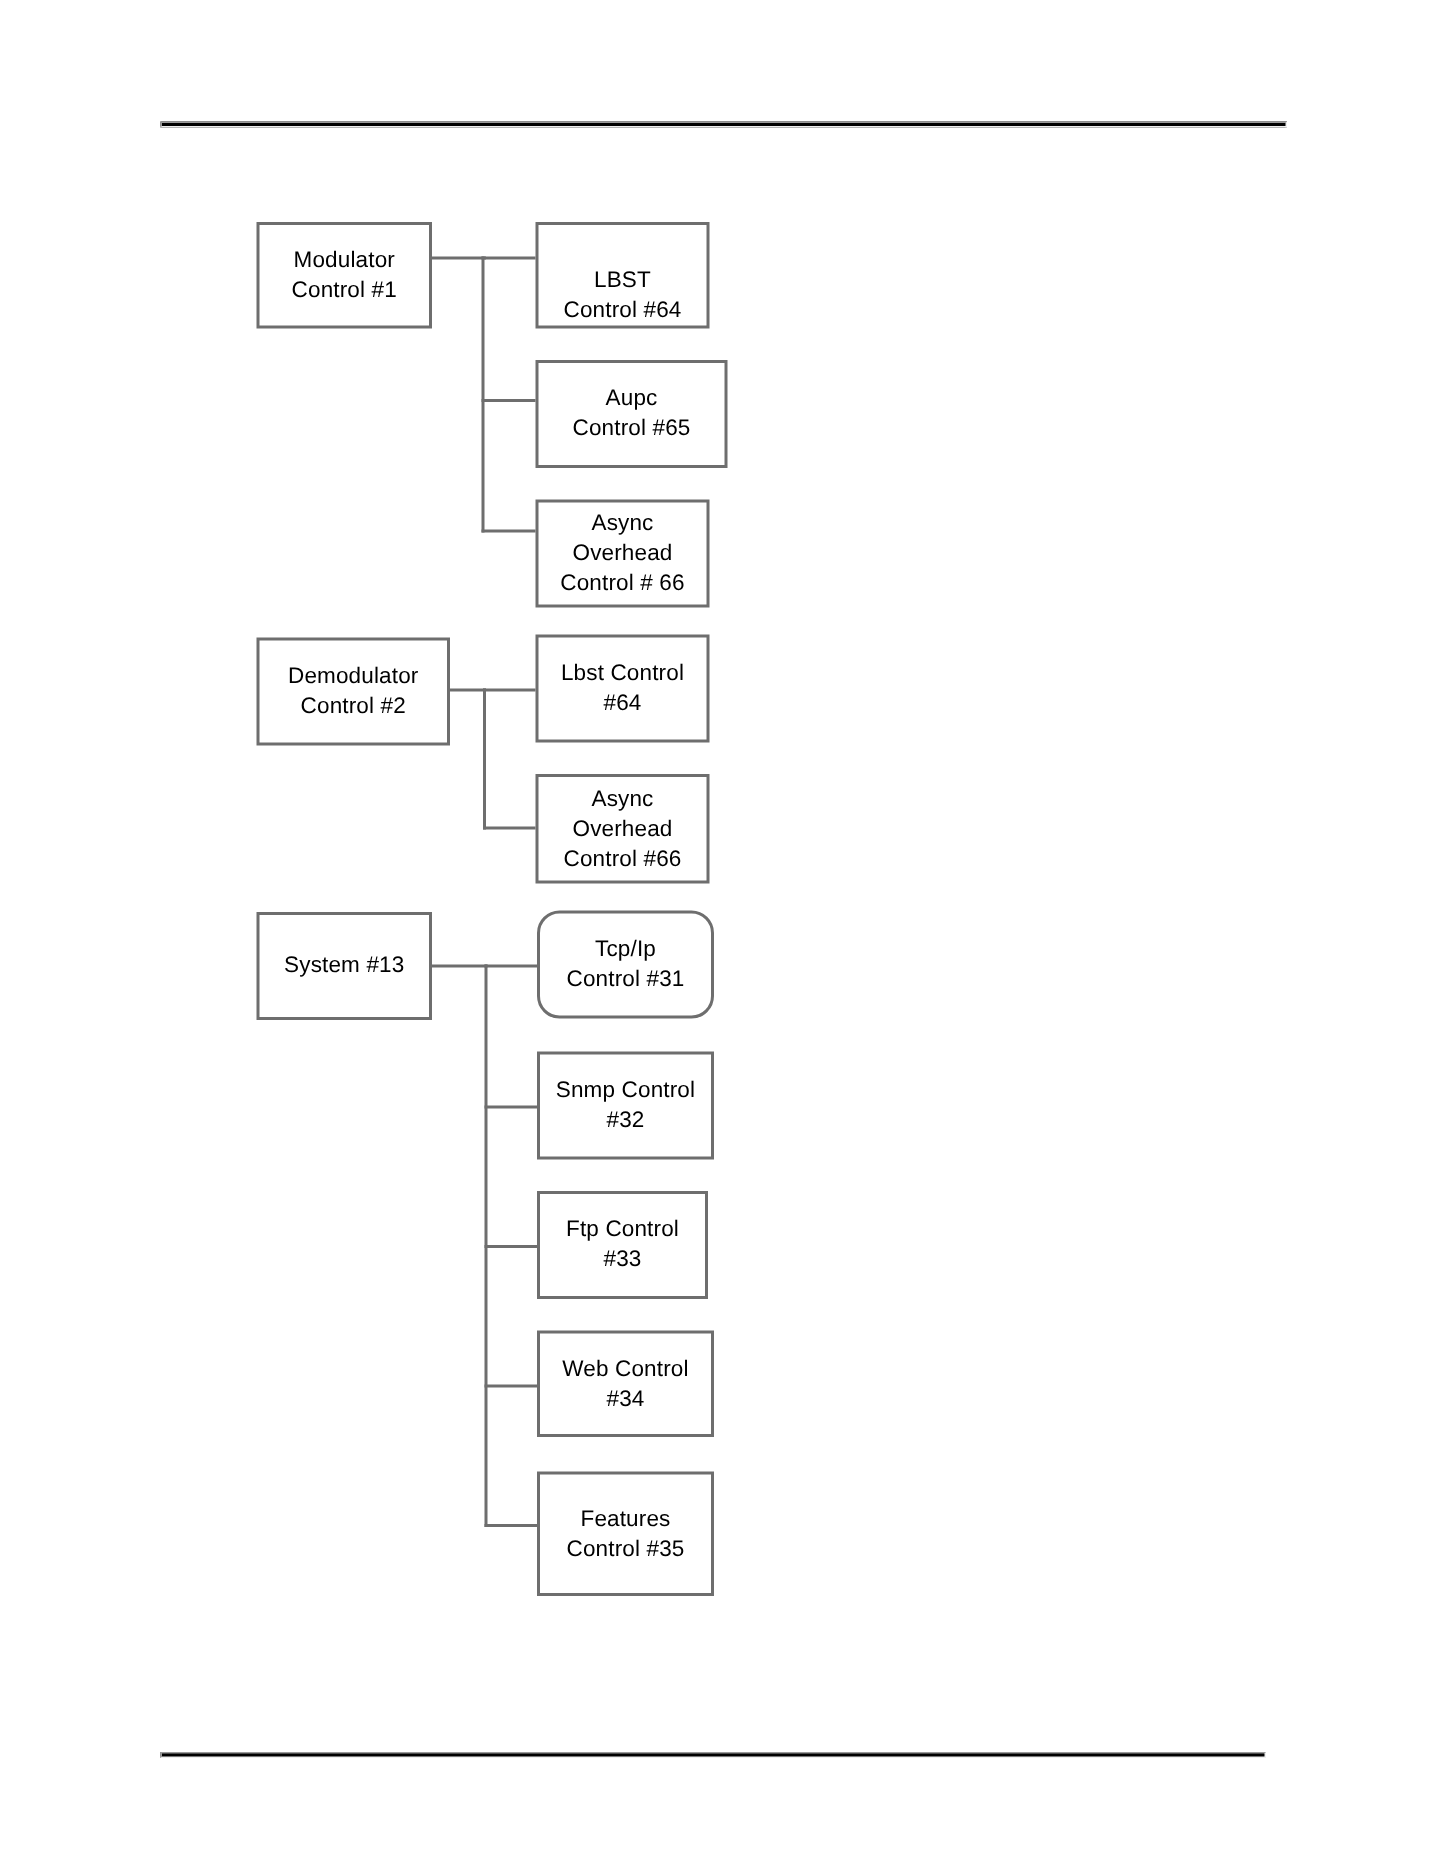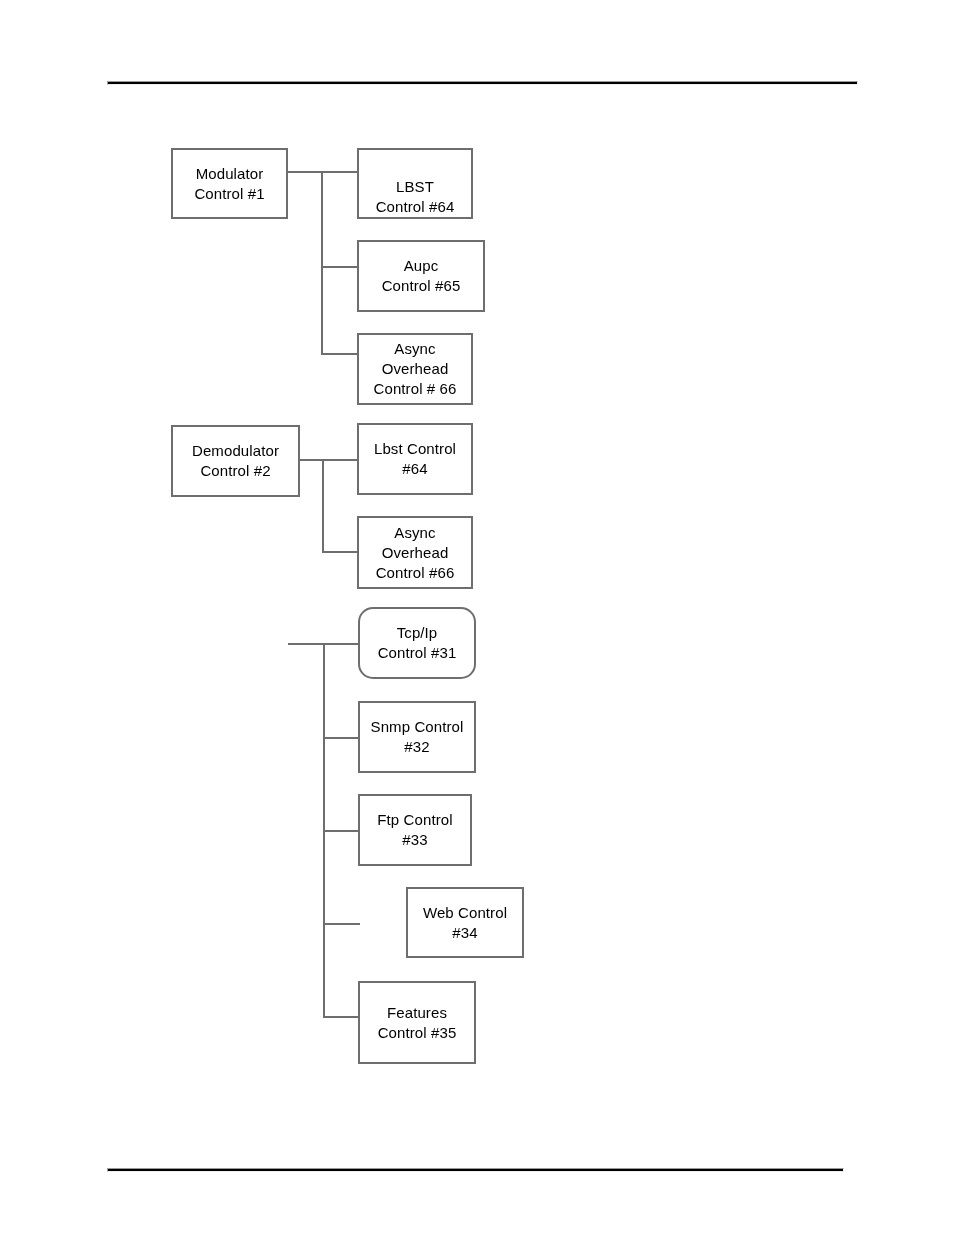--- a/index.html
+++ b/index.html
@@ -132,37 +132,40 @@
     </div>
 
     <div class="conn h" style="left:288px; top:643px; width:37px;"></div>
     <div class="conn v" style="left:323px; top:643px; height:375px;"></div>
     <div class="conn h" style="left:323px; top:643px; width:37px;"></div>
     <div class="conn h" style="left:323px; top:737px; width:37px;"></div>
     <div class="conn h" style="left:323px; top:830px; width:37px;"></div>
     <div class="conn h" style="left:323px; top:923px; width:37px;"></div>
     <div class="conn h" style="left:323px; top:1016px; width:37px;"></div>
 
+    <div class="node" style="left:171px; top:608px; width:117px; height:72px;">
+      <span class="label">System #13</span>
+    </div>
 
     <div class="node" style="left:358px; top:607px; width:118px; height:72px;border-radius:15px;">
       <span class="label">Tcp/Ip
 Control #31</span>
     </div>
 
     <div class="node" style="left:358px; top:701px; width:118px; height:72px;">
       <span class="label">Snmp Control
 #32</span>
     </div>
 
     <div class="node" style="left:358px; top:794px; width:114px; height:72px;">
       <span class="label">Ftp Control
 #33</span>
     </div>
 
-    <div class="node" style="left:358px; top:887px; width:118px; height:71px;margin-left:48px;">
+    <div class="node" style="left:358px; top:887px; width:118px; height:71px;">
       <span class="label">Web Control
 #34</span>
     </div>
 
     <div class="node" style="left:358px; top:981px; width:118px; height:83px;">
       <span class="label">Features
 Control #35</span>
     </div>
 
   </div>

